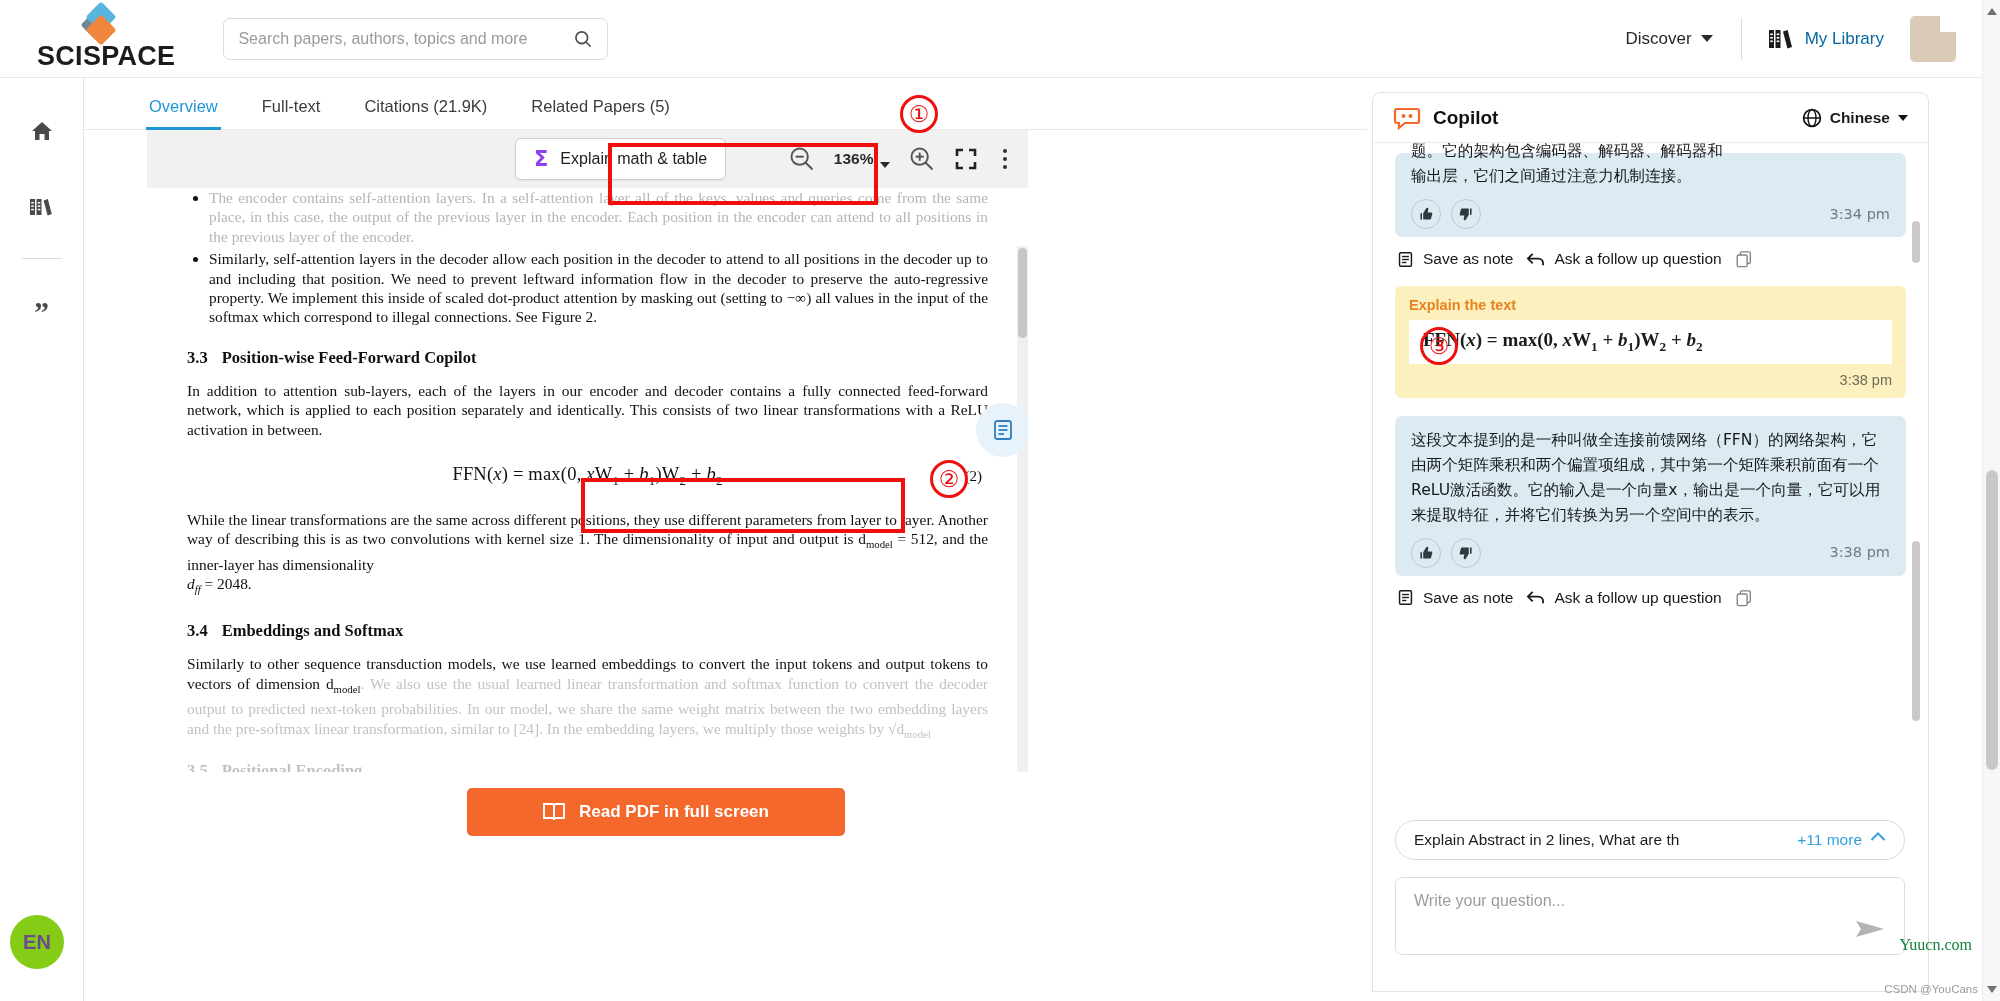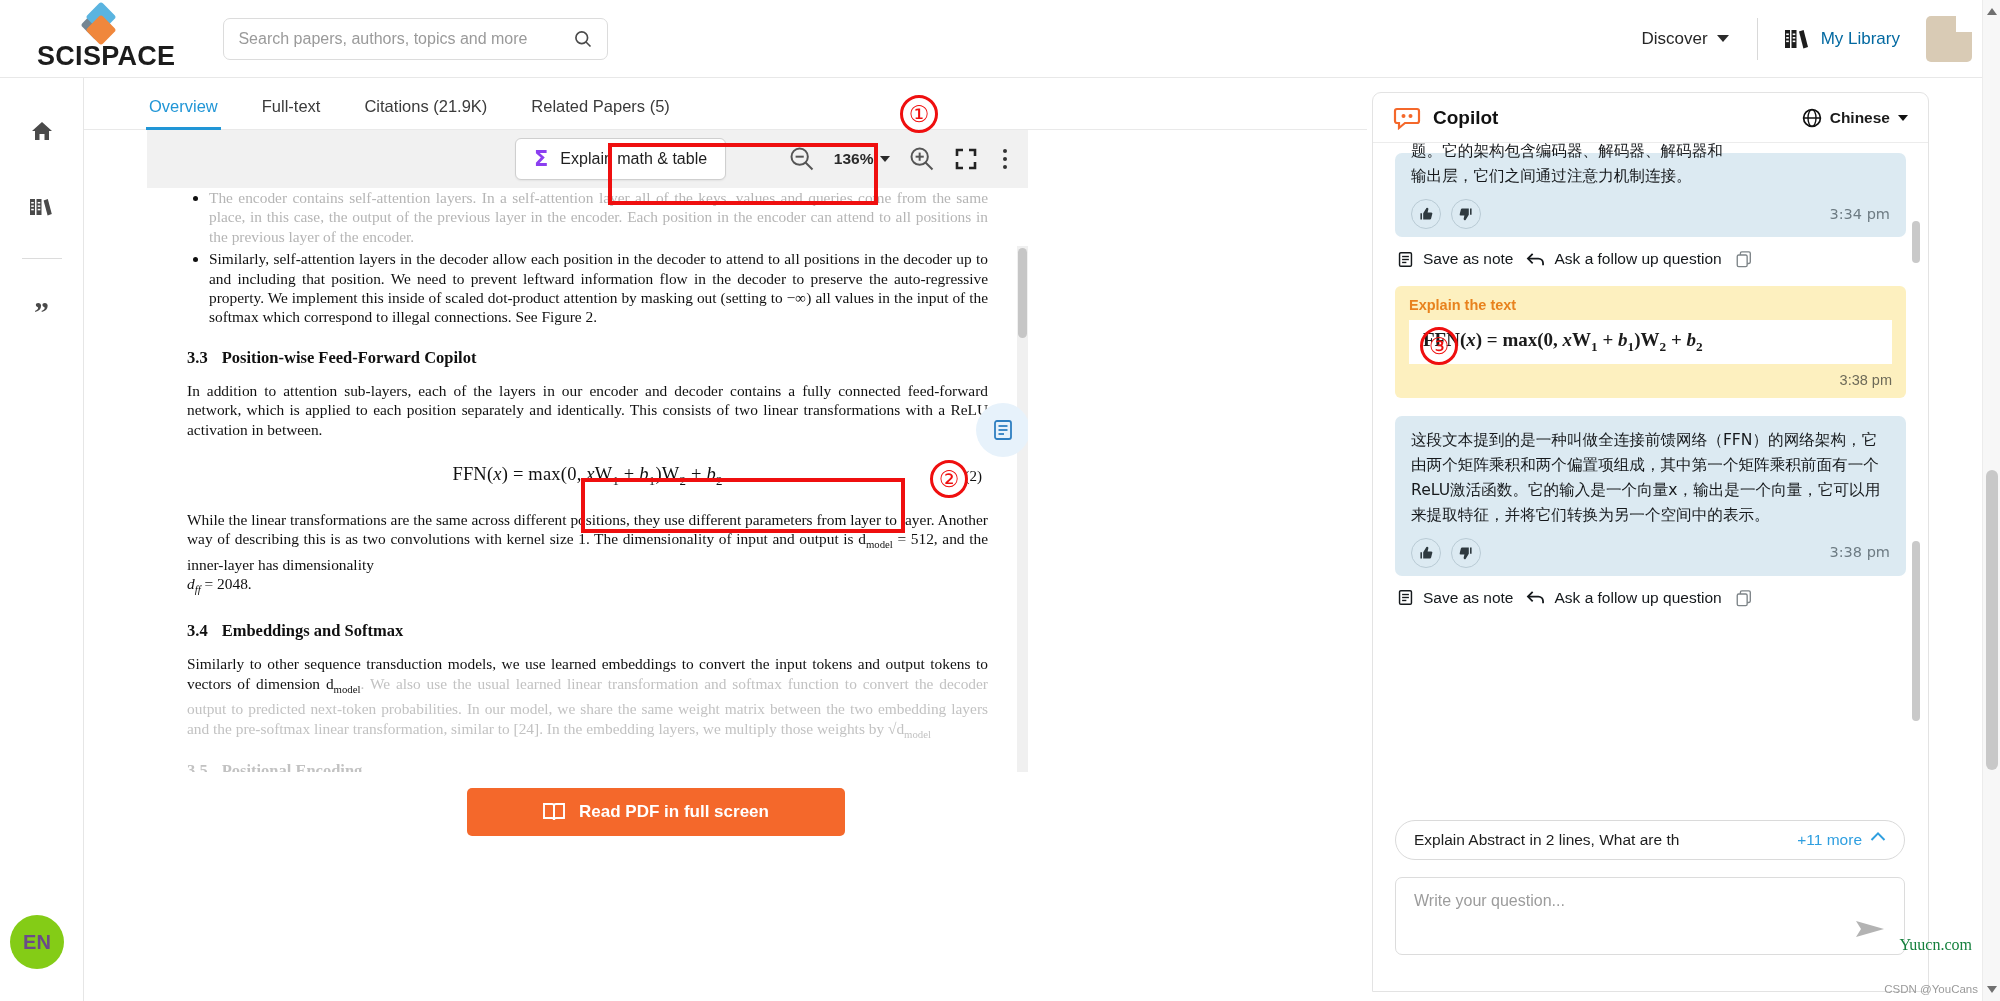--- a/index.html
+++ b/index.html
@@ -36,21 +36,21 @@
     margin-left: 48px; width: 385px; height: 42px;
     border: 1px solid #dcdcdc; border-radius: 7px;
     background: #fff; display: flex; align-items: center;
     padding: 0 14px; position: relative;
   }
   .searchbar .ph { font-size: 16px; color: #9a9a9a; flex: 1; }
   .search-icon { width: 20px; height: 20px; }
 
   .hdr-right {
     margin-left: auto; display: flex; align-items: center; gap: 0;
-    margin-right: 0;
+    margin-right: 16px;
   }
   .discover {
     display: flex; align-items: center; gap: 9px;
     font-size: 17px; color: #262626; font-weight: 500;
     padding: 0 28px;
   }
   .caret-dn {
     width: 0; height: 0; border-left: 6px solid transparent;
     border-right: 6px solid transparent; border-top: 7px solid #2b2b2b;
   }
@@ -126,21 +126,21 @@
   .explain-btn {
     position: absolute; left: 368px; top: 8px;
     height: 42px; background: #fff; border: 1px solid #cfcfcf;
     border-radius: 6px; display: flex; align-items: center;
     gap: 12px; padding: 0 18px; font-size: 16px; color: #1f1f1f;
     z-index: 7; box-shadow: 0 1px 2px rgba(0,0,0,.06);
   }
   .sigma { color: #8b3ff0; font-size: 21px; font-weight: bold;
     font-family: "DejaVu Sans", sans-serif; }
   .zoomlvl { font-size: 15.5px; color: #2a2a2a; font-weight: bold;
-    display: flex; align-items: center; gap: 6px; }
+    display: flex; align-items: flex-end; gap: 6px; }
   .caret-sm {
     width: 0; height: 0; border-left: 5px solid transparent;
     border-right: 5px solid transparent; border-top: 6px solid #2a2a2a;
   }
   .kebab { display: flex; flex-direction: column; gap: 3.5px; padding: 4px 7px;}
   .kebab i { width: 4.5px; height: 4.5px; background: #333; border-radius: 50%; }
 
   
   .page {
     position: absolute; top: 58px; left: 0; width: 881px; height: 584px;

